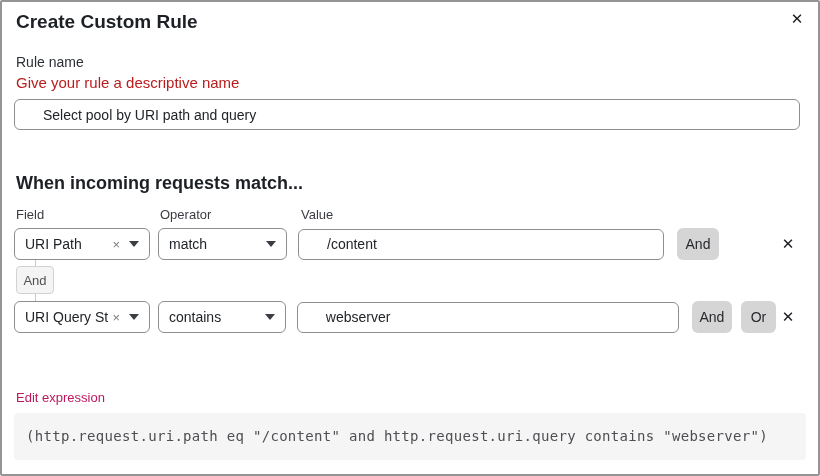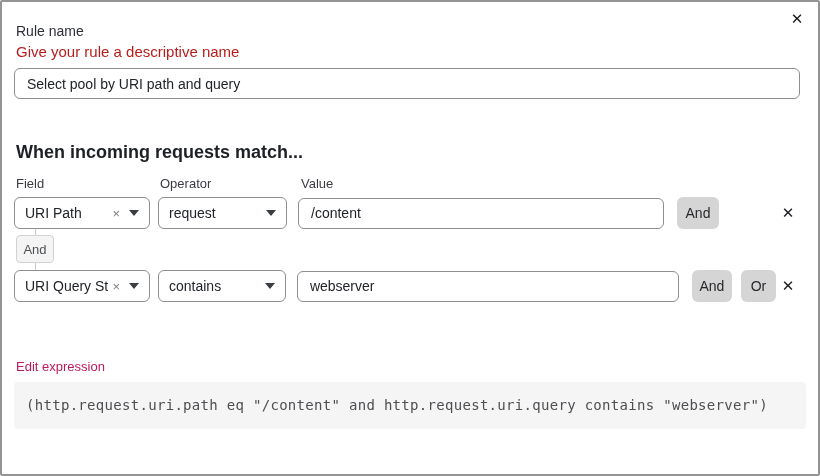--- a/index.html
+++ b/index.html
@@ -35,21 +35,21 @@
     margin: 20px 0 0 2px;
     font-size: 14px; color: #2c2f35; line-height: 18px;
   }
   .rule-hint {
     margin: 4px 0 0 2px;
     font-size: 15px; color: #b91c1c; line-height: 16px;
   }
   .text-input {
     display: block;
     border: 1px solid #8e8e8e; border-radius: 6px;
-    height: 31px; padding: 0 12px;
+    height: 31px; padding: 0 28px;
     font-size: 14px; color: #212429;
     font-family: "Liberation Sans", "DejaVu Sans", sans-serif;
     outline: none; background: #fff;
   }
   .rule-name-input { margin-top: 8px; width: 786px; }
   .match-heading {
     margin: 44px 0 0 2px;
     font-size: 18px; font-weight: bold; color: #1d2025; line-height: 19px;
   }
   .col-labels { display: flex; margin: 14px 0 0 2px; font-size: 13px; color: #393c41; line-height: 16px; }
@@ -125,41 +125,42 @@
     white-space: nowrap; line-height: 17px;
   }
 </style>
 </head>
 <body>
 
 <div class="modal">
 
   <button class="close-btn">✕</button>
 
+  <h1 class="modal-title">Create Custom Rule</h1>
 
   <div class="rule-label">Rule name</div>
   <div class="rule-hint">Give your rule a descriptive name</div>
   <input class="text-input rule-name-input" type="text" value="Select pool by URI path and query" style="">
 
   <div class="match-heading">When incoming requests match...</div>
 
   <div class="col-labels">
     <div class="col-label-field">Field</div>
     <div class="col-label-operator">Operator</div>
     <div class="col-label-value">Value</div>
   </div>
 
   <div class="cond-row row-1">
     <div class="select">
       <span class="sel-text">URI Path</span>
       <span class="clear-x">×</span>
       <span class="caret"></span>
     </div>
     <div class="select operator">
-      <span class="sel-text">request</span>
+      <span class="sel-text">match</span>
       <span class="caret"></span>
     </div>
     <input class="text-input value-input value-1" type="text" value="/content" style="">
     <button class="gray-btn btn-and-1">And</button>
     <button class="remove-btn">✕</button>
   </div>
 
   <div class="connector">
     <div class="vline vline-top"></div>
     <div class="and-chip">And</div>

